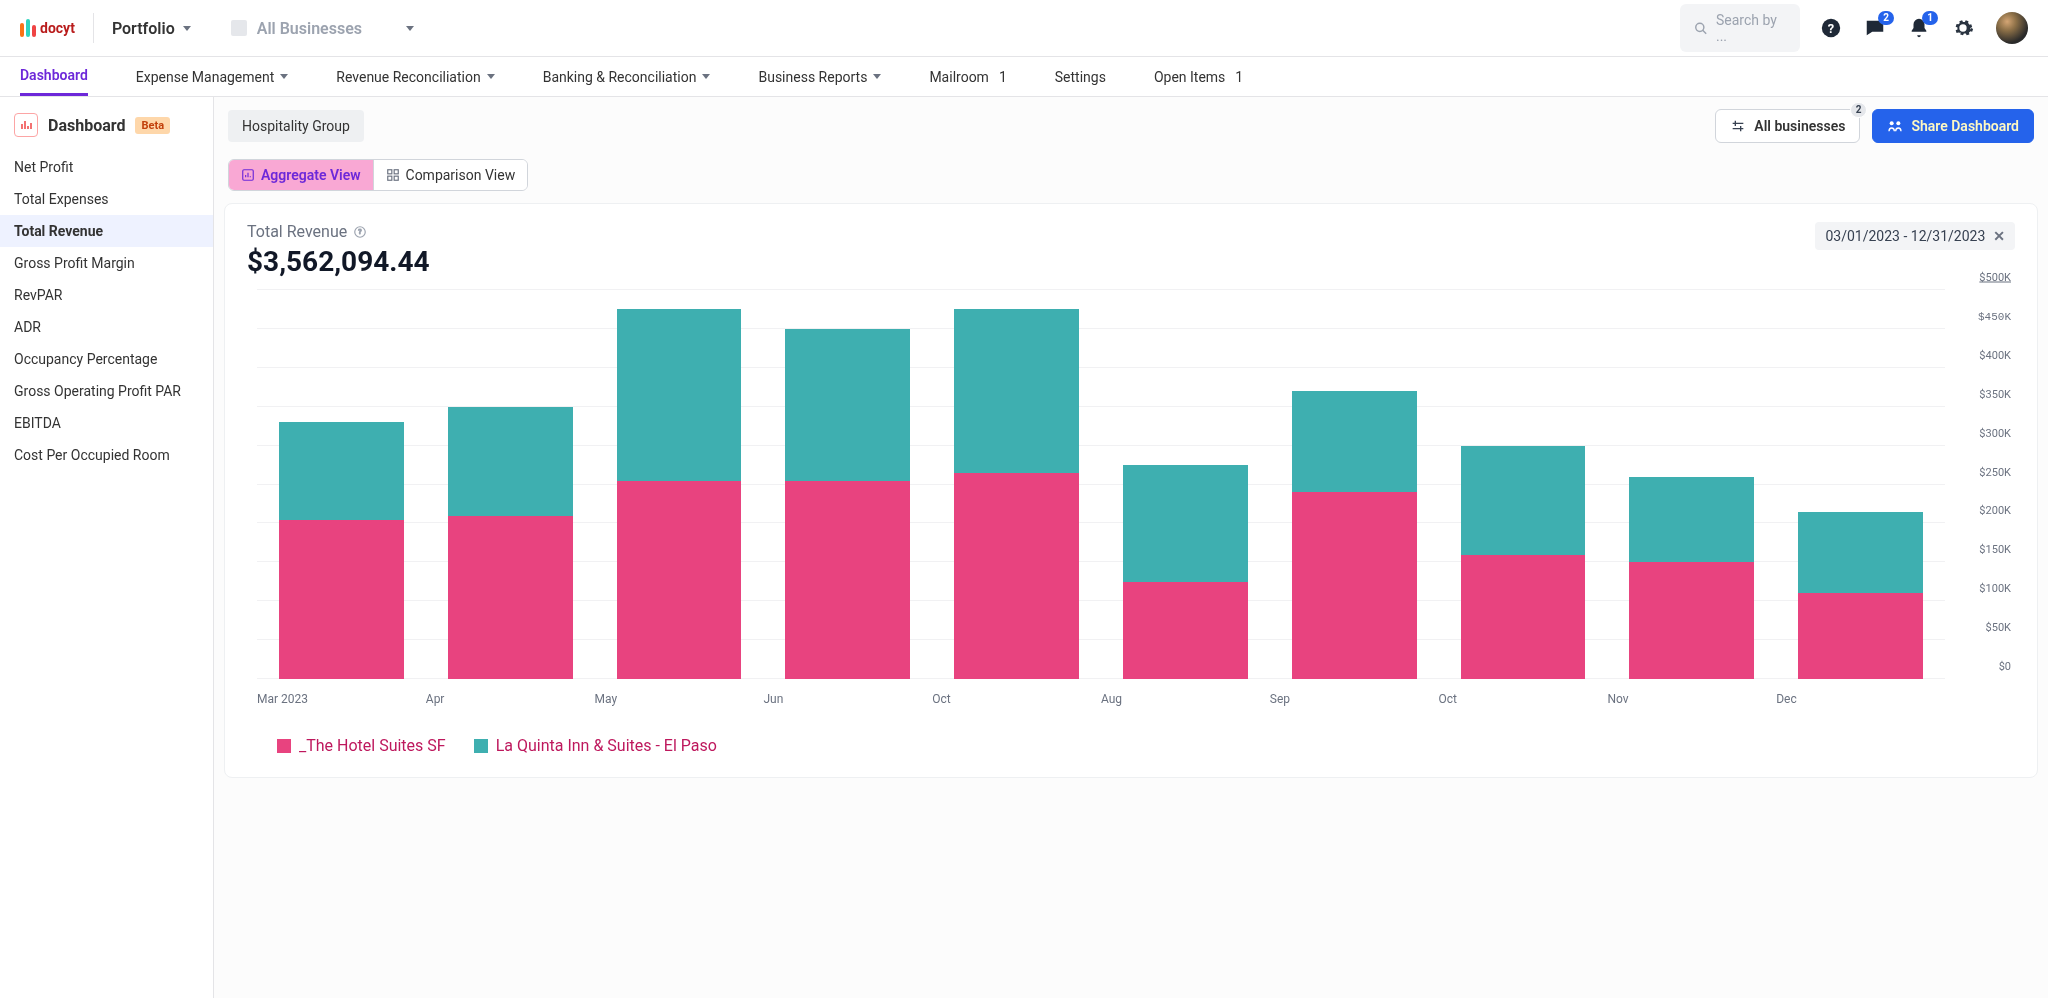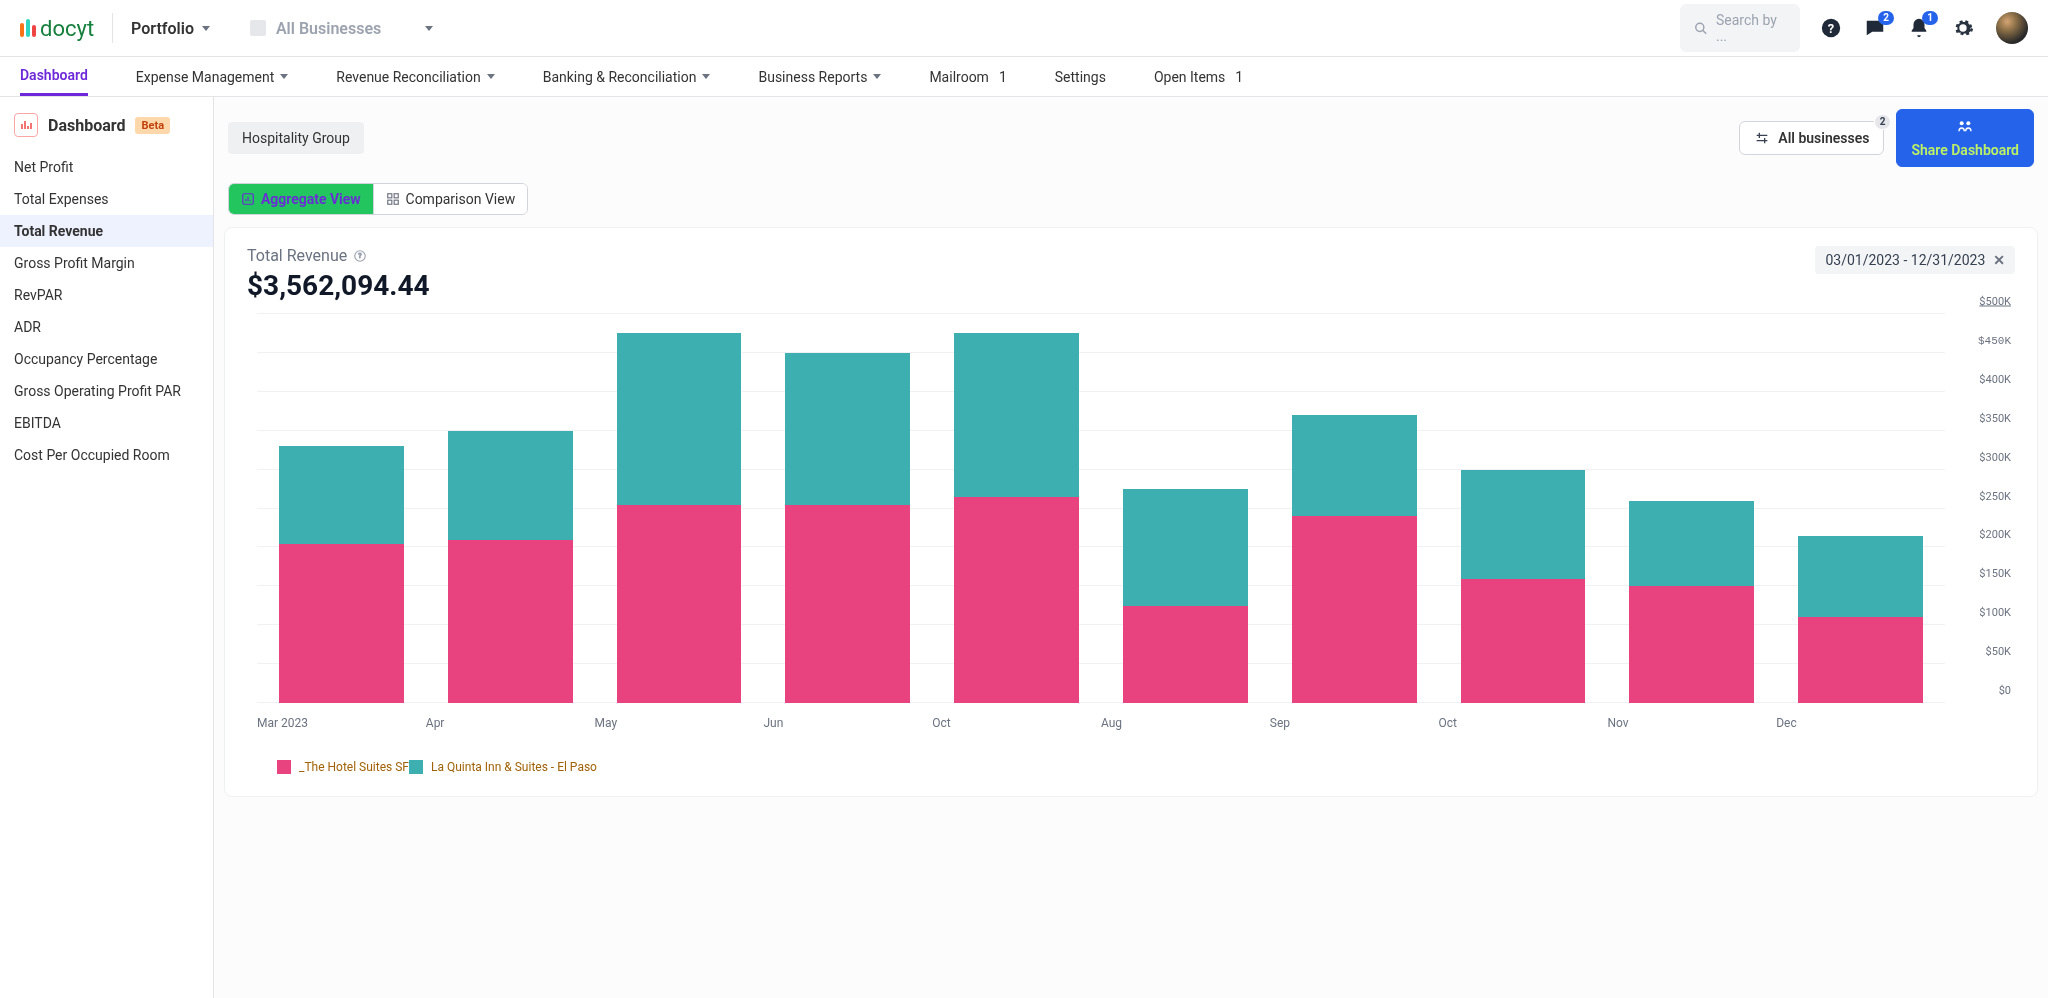--- a/index.html
+++ b/index.html
@@ -1,20 +1,20 @@
 <!DOCTYPE html>
 <html><head>
 <meta charset="utf-8">
 <style>
   * { box-sizing: border-box; margin: 0; padding: 0; }
   body { font-family: -apple-system, BlinkMacSystemFont, "Segoe UI", Roboto, sans-serif; background: #fff; color: #333; font-size: 14px; }
 
   
   .topbar { display: flex; align-items: center; height: 57px; padding: 0 20px; border-bottom: 1px solid #e4e4e7; }
-  .logo { display: flex; align-items: center; gap: 4px; font-weight: 400; font-size: 22px; color: #15803d; }
+  .logo { display: flex; align-items: center; gap: 4px; font-weight: 700; font-size: 14px; color: #b91c1c; }
   .logo-stripes { display: inline-flex; gap: 2px; }
   .logo-stripes span { width: 4px; height: 18px; border-radius: 2px; }
   .logo-stripes span:nth-child(1){ background:#f97316; height:14px; align-self:flex-end;}
   .logo-stripes span:nth-child(2){ background:#2dd4bf; height:18px;}
   .logo-stripes span:nth-child(3){ background:#ef4444; height:12px; align-self:flex-end;}
   .vdiv { width:1px; height:30px; background:#e4e4e7; margin:0 18px; }
   .portfolio-btn { font-weight:600; font-size:16px; display:flex; align-items:center; gap:8px; cursor:pointer; }
   .allbiz-btn { display:flex; align-items:center; gap:10px; margin-left:40px; cursor:pointer; color:#9ca3af; font-weight:600; font-size:16px;}
   .allbiz-icon { width:16px; height:16px; background:#e5e7eb; border-radius:2px; display:inline-block;}
   .top-spacer { flex:1; }
@@ -38,26 +38,26 @@
   .sb-title { font-weight:700; font-size:16px; }
   .beta { background:#fed7aa; color:#c2410c; font-size:11px; font-weight:700; padding:2px 6px; border-radius:3px; }
   .sb-item { padding:8px 14px; font-size:14px; cursor:pointer; }
   .sb-item.active { background:#eef2ff; font-weight:700; }
 
   .content { flex:1; background:#fcfcfc; padding:0 10px 10px; overflow:hidden;}
   .content-top { display:flex; align-items:center; gap:12px; padding:12px 4px; }
   .chip { background:#eef0f2; padding:8px 14px; border-radius:4px; font-size:14px; }
   .ct-spacer { flex:1; }
   .btn { display:flex; align-items:center; gap:8px; border:1px solid #d1d5db; background:#fff; padding:8px 14px; border-radius:6px; font-weight:600; cursor:pointer; font-size:14px; position:relative;}
-  .btn.primary { background:#2563eb; color:#bef264; border-color:#2563eb;flex-direction:column; }
+  .btn.primary { background:#2563eb; color:#fef9c3; border-color:#2563eb; }
   .btn-badge { position:absolute; top:-8px; right:-8px; background:#e5e7eb; color:#374151; font-size:10px; font-weight:700; border-radius:8px; padding:0 5px; line-height:14px; border:1px solid #fff;}
 
   .view-toggle { display:inline-flex; border:1px solid #d1d5db; border-radius:6px; overflow:hidden; margin:4px 4px 12px; }
   .vt-item { display:flex; align-items:center; gap:6px; padding:7px 12px; font-size:14px; cursor:pointer; background:#fff;}
-  .vt-item.active { background:#22c55e; color:#6d28d9; font-weight:600; }
+  .vt-item.active { background:#f9a8d4; color:#6d28d9; font-weight:600; }
   .vt-item + .vt-item { border-left:1px solid #d1d5db; }
 
   .card { background:#fff; border:1px solid #eef0f2; border-radius:8px; padding:18px 22px 22px; }
   .card-head { display:flex; align-items:flex-start; }
   .metric-title { color:#6b7280; font-size:16px; display:flex; align-items:center; gap:6px;}
   .metric-value { font-size:28px; font-weight:700; margin-top:4px; color:#111827;}
   .date-chip { margin-left:auto; background:#f3f4f6; color:#374151; padding:6px 10px; border-radius:4px; font-size:14px; display:flex; align-items:center; gap:8px; }
 
   
   .chart-wrap { position:relative; margin-top:12px; }
@@ -65,21 +65,21 @@
   .gridline { position:absolute; left:0; right:0; border-top:1px solid #f1f1f3; }
   .ylabel { position:absolute; right:-66px; font-size:11px; color:#6b7280; transform:translateY(-50%); }
   .bars { position:absolute; left:0; right:0; bottom:0; top:0; display:flex; }
   .bar-slot { flex:1; display:flex; justify-content:center; align-items:flex-end; position:relative;}
   .bar { width:74%; position:relative; }
   .seg { width:100%; }
   .seg.pink { background:#e8437f; }
   .seg.teal { background:#3eafb0; }
   .xlabels { display:flex; margin-right:70px; margin-left:10px; margin-top:12px;}
   .xlabel { flex:1; font-size:12px; color:#6b7280; }
-  .legend { display:flex; margin-top:30px; margin-left:30px; font-size:12px; color:#a16207;}
+  .legend { display:flex; gap:28px; margin-top:30px; margin-left:30px; font-size:16px; color:#be185d;}
   .legend-item { display:flex; align-items:center; gap:8px; }
   .swatch { width:14px; height:14px; }
   .swatch.pink { background:#e8437f;} .swatch.teal { background:#3eafb0;}
 
   svg { display:block; }
   .caret { width:0; height:0; border-left:4px solid transparent; border-right:4px solid transparent; border-top:5px solid #6b7280; }
 </style>
 </head>
 <body>
 

